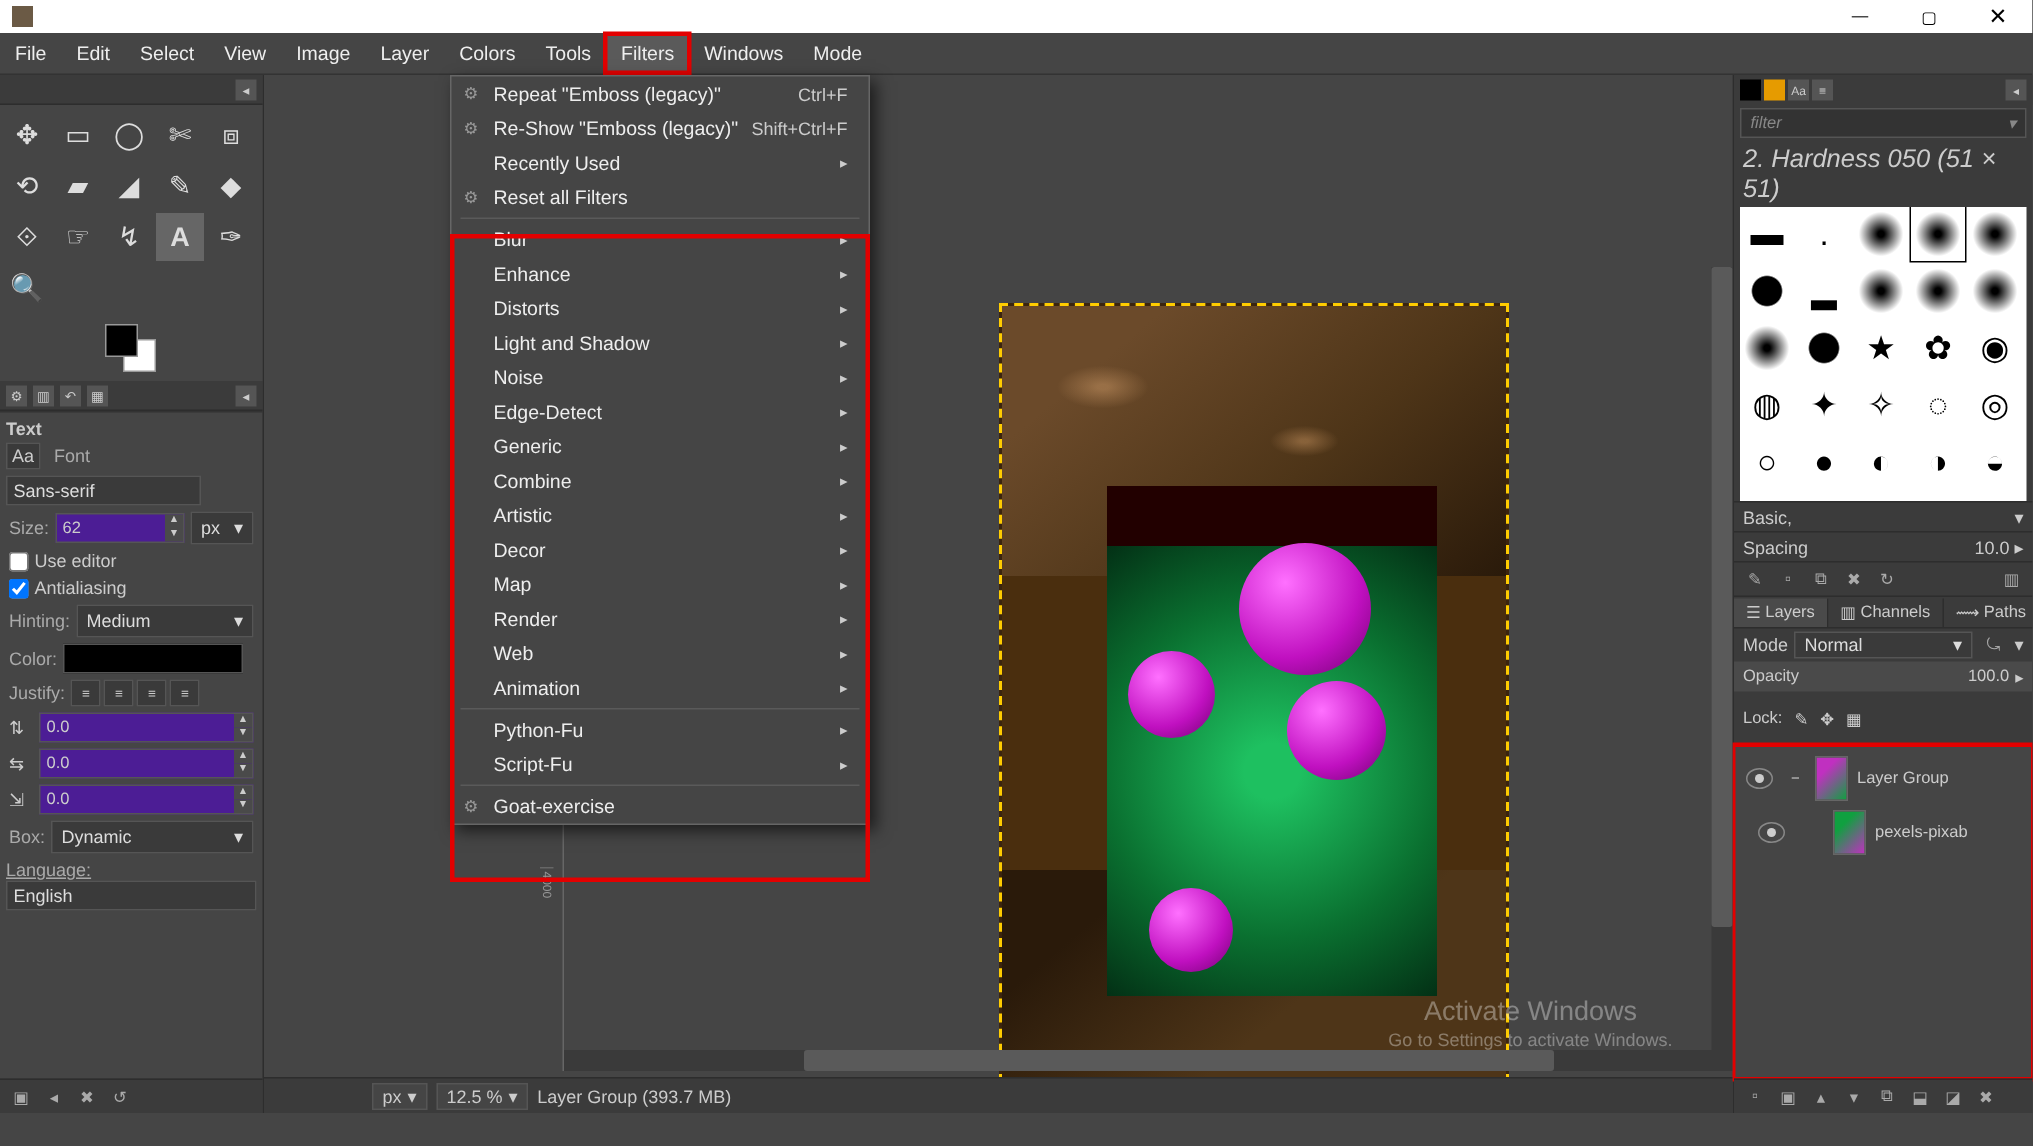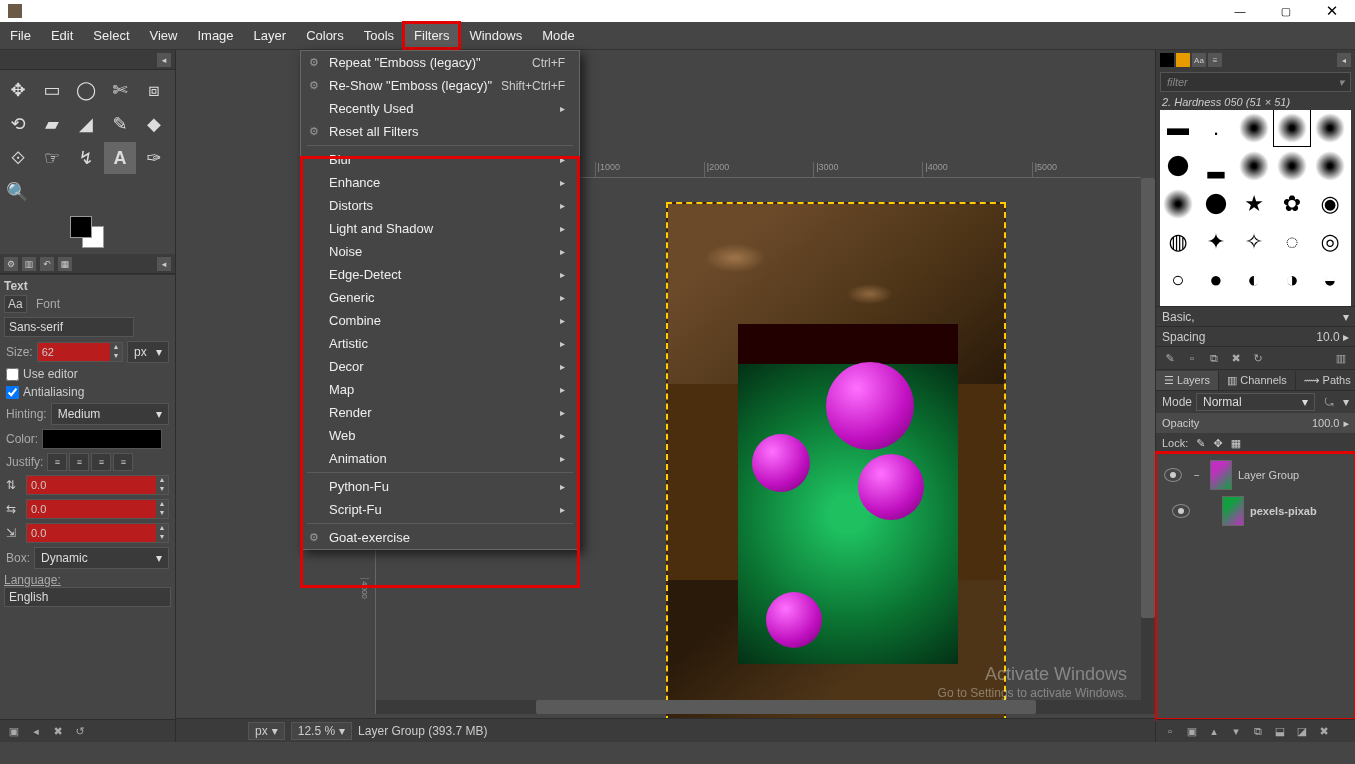--- a/index.html
+++ b/index.html
@@ -33,21 +33,21 @@
 .cs-bg { position: absolute; width: 22px; height: 22px; background: #fff; border: 1px solid #999; left: 16px; top: 12px; }
 
 .opt-section { border-top: 1px solid #333; padding: 4px 4px; font-size: 12px; color: #ccc; }
 .opt-row { display: flex; align-items: center; gap: 4px; margin: 4px 2px; font-size: 12px; }
 .opt-label { color: #aaa; font-size: 12px; }
 .opt-input { flex: 1; background: #3a3a3a; border: 1px solid #555; color: #ddd; height: 20px; padding: 0 4px; font-size: 12px; }
 .opt-select { background: #3a3a3a; border: 1px solid #555; color: #ddd; height: 22px; padding: 0 6px; font-size: 12px; display: flex; align-items: center; justify-content: space-between; }
 .opt-colorbox { background: #000; height: 20px; width: 120px; border: 1px solid #555; }
 .justify-btns { display: flex; gap: 2px; }
 .jb { width: 20px; height: 18px; background: #3a3a3a; border: 1px solid #555; display: flex; align-items: center; justify-content: center; font-size: 9px; }
-.spin-input { display: flex; align-items: center; background: #b91c1c; border: 1px solid #555; height: 20px; }
+.spin-input { display: flex; align-items: center; background: #4c1d95; border: 1px solid #555; height: 20px; }
 .spin-input span { flex: 1; padding: 0 4px; font-size: 11px; }
 .spin-arrows { display: flex; flex-direction: column; width: 12px; }
 .spin-arrows div { height: 9px; line-height: 7px; font-size: 7px; text-align: center; background: #4a4a4a; }
 
 .tab-strip { display: flex; align-items: center; height: 20px; background: #3b3b3b; border-bottom: 1px solid #2d2d2d; padding: 0 4px; gap: 2px; }
 .tab-i { width: 14px; height: 14px; background: #555; font-size: 9px; display: flex; align-items: center; justify-content: center; }
 
 
 .tab-thumb { position: absolute; left: 180px; top: 4px; display: flex; align-items: center; gap: 6px; }
 .thumb { width: 36px; height: 48px; border: 1px solid #666; background: linear-gradient(135deg,#c030c0 30%,#10a040 60%,#4a2e0e 90%); }
@@ -73,49 +73,49 @@
 .scroll-v { position: absolute; right: 0; top: 128px; bottom: 42px; width: 14px; background: #3a3a3a; }
 .scroll-v-thumb { position: absolute; top: 0; height: 440px; width: 100%; background: #5a5a5a; border-radius: 2px; }
 
 .statusbar { position: absolute; bottom: 0; left: 0; right: 0; height: 24px; background: #3b3b3b; border-top: 1px solid #2d2d2d; display: flex; align-items: center; padding: 0 6px; gap: 6px; font-size: 12px; }
 .sb-sel { background: #454545; border: 1px solid #555; padding: 1px 6px; display: flex; align-items: center; gap: 4px; }
 
 
 .rp-top { display: flex; align-items: center; height: 20px; padding: 0 4px; gap: 2px; background: #3b3b3b; }
 .rp-icon { width: 14px; height: 14px; background: #555; font-size: 8px; display: flex; align-items: center; justify-content: center; }
 .rp-filter { height: 20px; background: #333; border: 1px solid #555; margin: 2px 4px; display: flex; align-items: center; padding: 0 6px; font-style: italic; color: #888; font-size: 11px; justify-content: space-between; }
-.rp-hdr { padding: 2px 6px; font-style: italic; font-size: 11px; color: #ccc; }
+.rp-hdr { padding: 2px 6px; font-style: italic; font-size: 17px; color: #ccc; }
 .brush-grid { background: #fff; margin: 0 4px; height: 196px; position: relative; overflow: hidden; }
 .bg-cell { position: absolute; width: 36px; height: 36px; display: flex; align-items: center; justify-content: center; }
 .bg-sel { outline: 1px solid #000; }
 .fuzzy { background: radial-gradient(circle,#000 10%,transparent 70%); }
 .hard { background: radial-gradient(circle,#000 45%,transparent 50%); }
 .row-sel { height: 20px; display: flex; align-items: center; padding: 0 6px; background: #3b3b3b; justify-content: space-between; border-top: 1px solid #2d2d2d; }
 .rp-btn-row { display: flex; gap: 2px; padding: 2px 4px; background: #3b3b3b; border-top: 1px solid #2d2d2d; }
 .rp-btn { width: 20px; height: 18px; display: flex; align-items: center; justify-content: center; font-size: 11px; color: #aaa; }
 
 .rp-tabs { display: flex; align-items: center; height: 22px; background: #3b3b3b; border-top: 1px solid #2d2d2d; border-bottom: 1px solid #2d2d2d; }
 .rp-tab { padding: 3px 8px; font-size: 11px; display: flex; align-items: center; gap: 3px; border-right: 1px solid #2d2d2d; }
 .rp-tab.active { background: #4a4a4a; }
 .layer-mode { display: flex; align-items: center; padding: 2px 6px; gap: 4px; height: 22px; }
 .layer-opacity { display: flex; align-items: center; padding: 2px 6px; gap: 4px; height: 20px; background: #4a4a4a; font-size: 11px; }
-.layer-lock { display: flex; align-items: center; padding: 2px 6px; gap: 8px; height: 20px; font-size: 11px; }
+.layer-lock { display: flex; align-items: center; padding: 2px 6px; gap: 8px; height: 36px; font-size: 11px; }
 
 .layer-list { flex: 1; background: #454545; outline: 3px solid #e30000; outline-offset: -1px; padding: 4px 0; }
 .layer-row { display: flex; align-items: center; height: 36px; padding: 0 8px; gap: 6px; font-size: 11px; }
 .eye { width: 18px; height: 14px; border: 1px solid #888; border-radius: 50%; position: relative; }
 .eye::after { content: ""; position: absolute; width: 6px; height: 6px; background: #ccc; border-radius: 50%; left: 5px; top: 3px; }
 .lthumb { width: 22px; height: 30px; border: 1px solid #666; }
 .lt1 { background: linear-gradient(135deg,#c030c0 30%,#10a040); }
 .lt2 { background: linear-gradient(135deg,#10a040 30%,#c030c0); }
 .lt3 { background: #6b4a2a; }
-.layer-row.bold { font-weight: bold; padding-left: 16px; }
+.layer-row.bold { font-weight: normal; padding-left: 16px; }
 .collapse { width: 10px; font-size: 10px; }
 
-.watermark { position: absolute; right: 28px; bottom: 40px; color: rgba(255,255,255,0.35); font-size: 18px; text-align: right; line-height: 1.3; pointer-events: none; }
+.watermark { position: absolute; right: 40px; bottom: 40px; color: rgba(255,255,255,0.35); font-size: 18px; text-align: center; line-height: 1.3; pointer-events: none; }
 .watermark .sub { font-size: 12px; }
 
 
 .filters-menu { position: absolute; left: 300px; top: 50px; width: 280px; background: #454545; border: 1px solid #666; box-shadow: 4px 4px 10px rgba(0,0,0,0.6); z-index: 100; }
 .fm-item { display: flex; align-items: center; height: 23px; padding: 0 14px 0 28px; font-size: 13px; color: #eee; position: relative; }
 .fm-item .shortcut { margin-left: auto; font-size: 12px; color: #ccc; }
 .fm-item .arrow { margin-left: auto; font-size: 10px; color: #ccc; }
 .fm-sep { height: 1px; background: #5a5a5a; margin: 2px 6px; }
 .fm-gear { position: absolute; left: 8px; font-size: 11px; color: #999; }
 .fm-highlight { position: absolute; left: 300px; top: 156px; width: 280px; height: 432px; border: 3px solid #e30000; z-index: 101; pointer-events: none; }
@@ -379,29 +379,20 @@
       <div class="rp-btn">✖</div>
       <div class="rp-btn">↺</div>
     </div>
   </div>
 
   <div class="center">
     <div class="tab-thumb">
       <div class="thumb"></div>
       <div class="thumb-x">×</div>
     </div>
-    <div class="ruler-h" id="ruler-h">
-        <div>|-2000</div>
-        <div>|0</div>
-        <div>|1000</div>
-        <div>|2000</div>
-        <div>|3000</div>
-        <div>|4000</div>
-        <div>|5000</div>
-      </div>
     <div class="ruler-v" id="ruler-v">
         <div>0</div>
         <div>1000</div>
         <div>2000</div>
         <div>3000</div>
         <div>4000</div>
       </div>
     <div class="canvas">
       <div class="canvas-inner">
         <div class="photo1">

